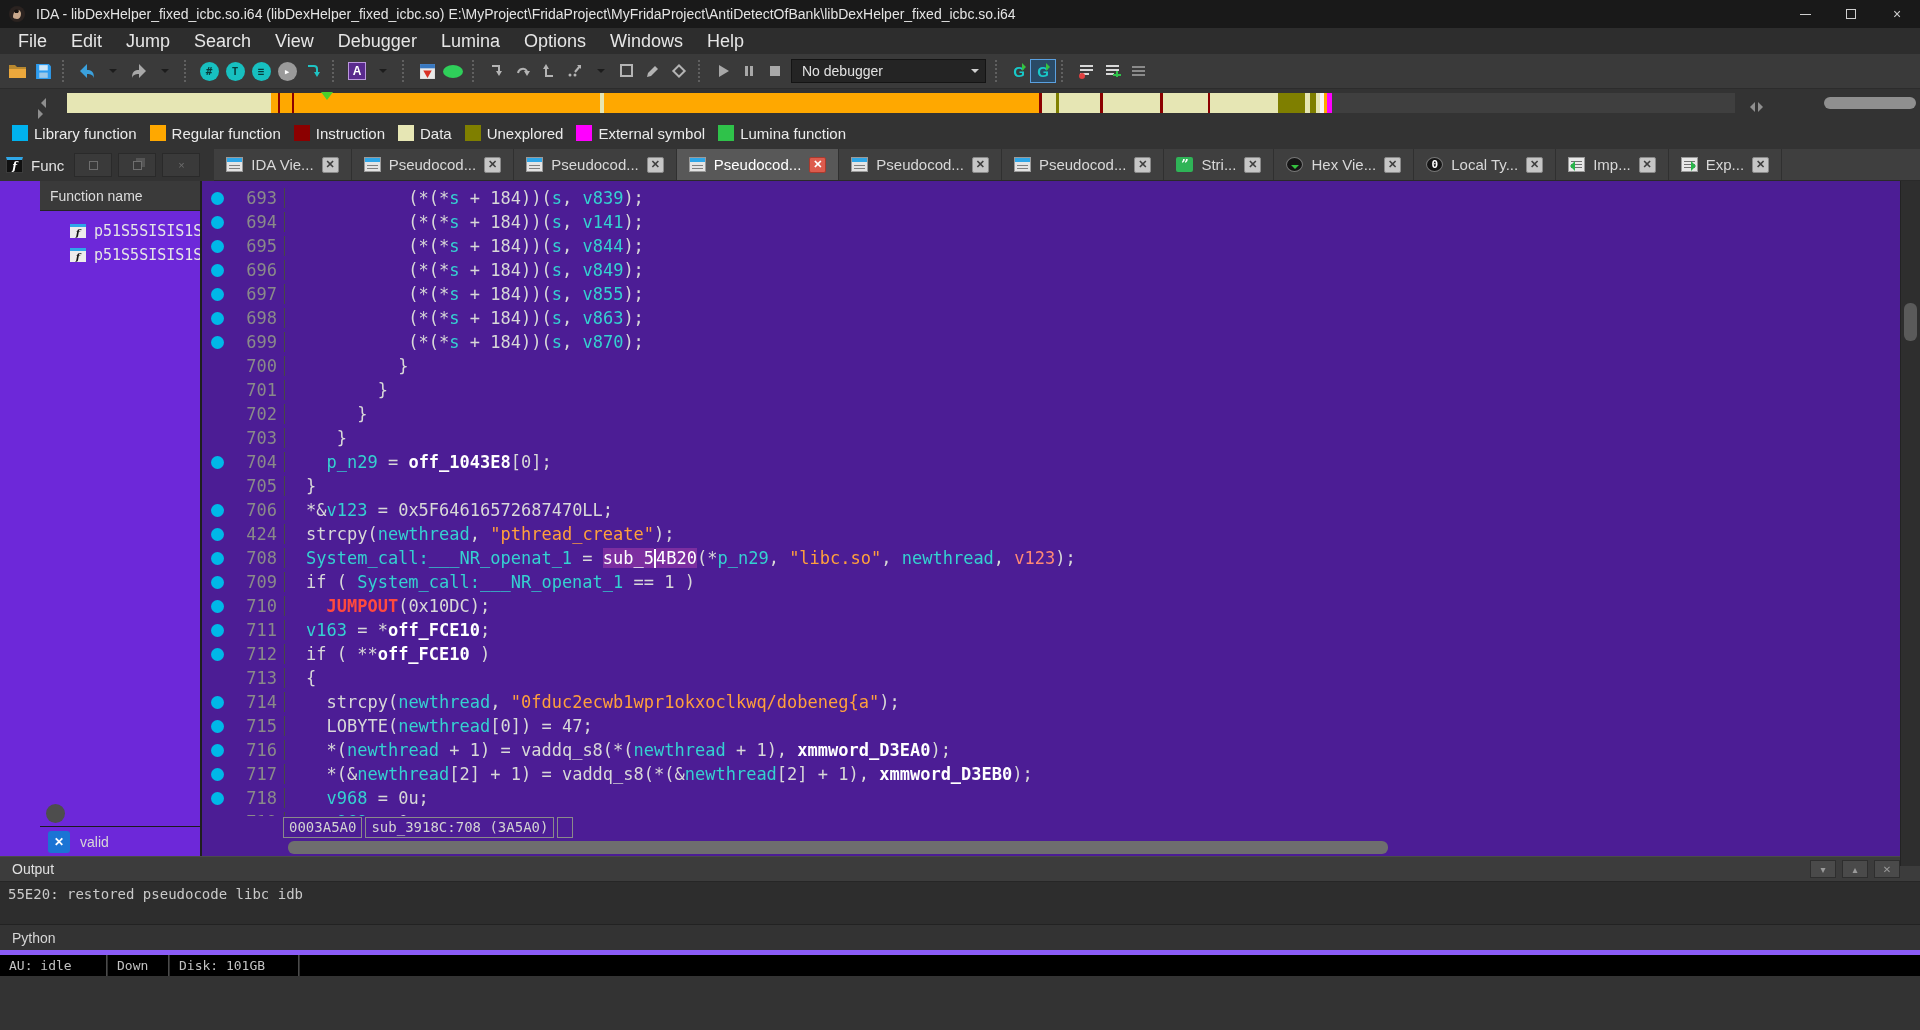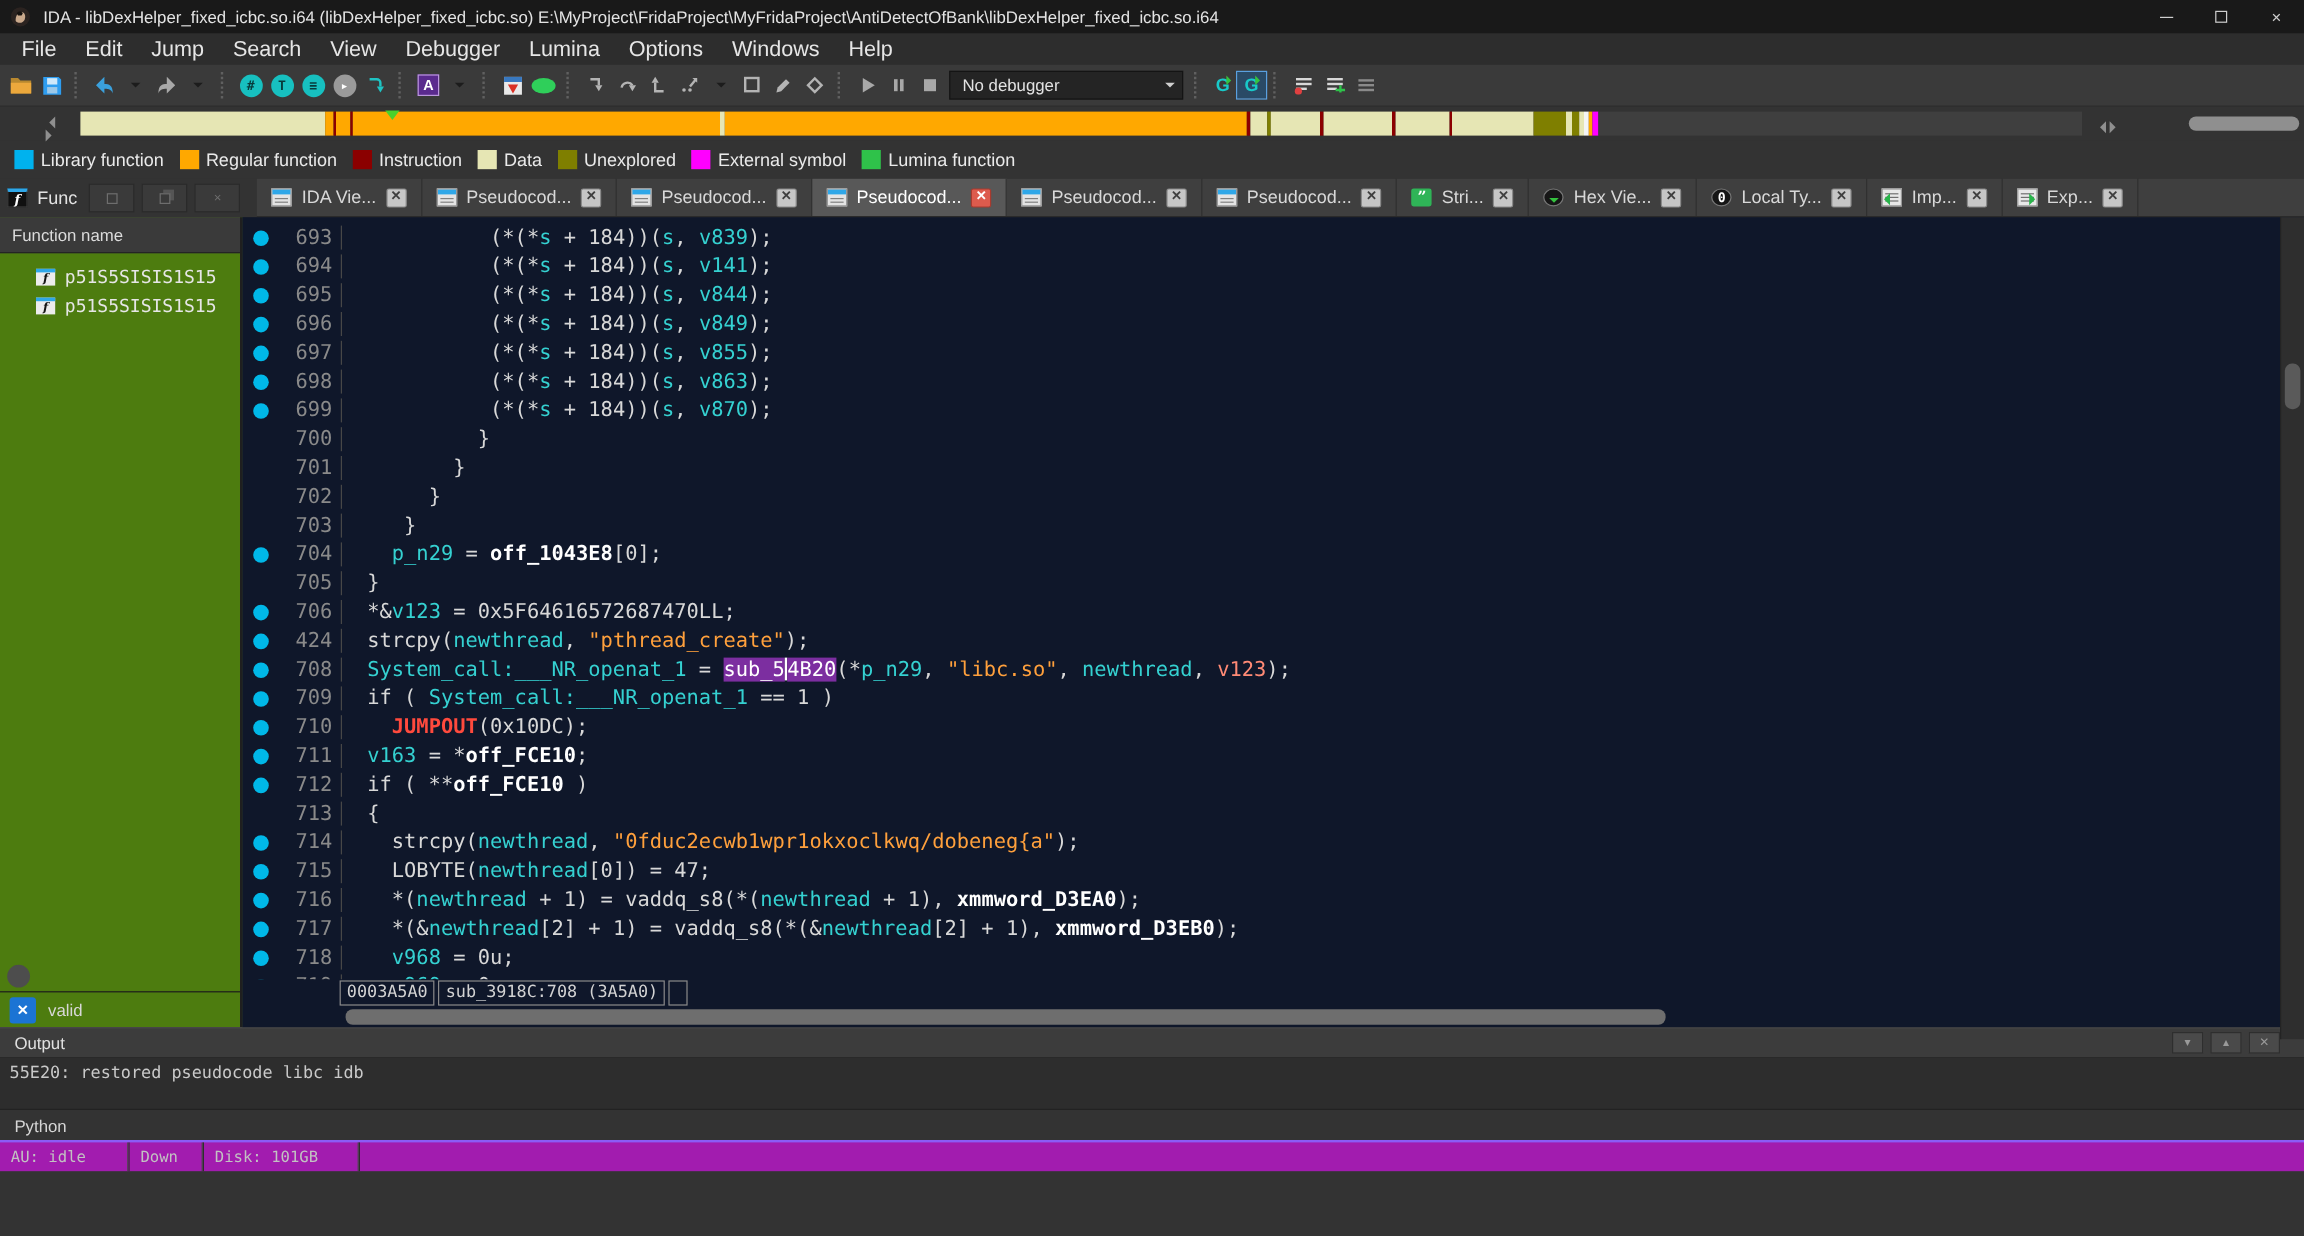--- a/index.html
+++ b/index.html
@@ -71,33 +71,33 @@
   .thex::after { content:""; position:absolute; left:4px; top:7px; width:0; height:0; border:4px solid transparent; border-top-color:#35c23f; }
   .tlt { border-radius:50%; background:#161616; border:1px solid #777; color:#fff; font:bold 11px "DejaVu Sans Mono",monospace; text-align:center; line-height:14px; }
   .tlist { background:#e8e8e8; border:1px solid #9a9a9a; }
   .tlist::after { content:""; position:absolute; left:2px; right:2px; top:3px; height:1px; background:#707070; box-shadow:0 3px 0 #707070, 0 6px 0 #707070; }
   .garrow { position:absolute; z-index:2; width:0; height:0; border:5px solid transparent; top:3px; }
   .garrow.l { border-right-color:#28b44a; left:-4px; }
   .garrow.r { border-left-color:#28b44a; right:-4px; }
 
   
   .main { flex:1 1 auto; display:flex; min-height:0; }
-  .leftpanel { width:202px; background:#4d7c0f; border-right:2px solid #1f1f1f; display:flex; flex-direction:column; }
+  .leftpanel { width:202px; background:#6d28d9; border-right:2px solid #1f1f1f; display:flex; flex-direction:column;padding-left:40px; }
   .fp-header { height:30px; background:#3a3a3a; border-bottom:1px solid #242424; display:flex; align-items:center; padding-left:10px; font-size:14px; color:#dcdcdc; }
   .fp-list { flex:1; padding-top:8px; overflow:hidden; }
   .fp-row { height:24px; display:flex; align-items:center; gap:8px; padding-left:30px; color:#e6e6e6; font:15px "DejaVu Sans Mono",monospace; }
   .flicon { width:16px; height:14px; background:#ececec; border-top:3px solid #2fa7e8; color:#141414; font:italic bold 10px "DejaVu Serif",serif; display:flex; align-items:center; justify-content:center; flex:0 0 auto; }
   .fp-circlerow { height:26px; display:flex; align-items:center; padding-left:6px; }
   .fp-circle { width:19px; height:19px; border-radius:50%; background:#4d4d4d; }
   .fp-filter { height:30px; border-top:1px solid #1c1c1c; display:flex; align-items:center; gap:10px; padding-left:8px; }
   .fp-x { width:22px; height:22px; background:#1b74d4; border-radius:3px; color:#fff; font:bold 12px "Liberation Sans",sans-serif; display:flex; align-items:center; justify-content:center; }
   .fp-filter-text { font-size:14px; color:#d8d8d8; }
 
   
-  .codearea { flex:1; background:#0f172a; position:relative; display:flex; flex-direction:column; min-width:0; }
+  .codearea { flex:1; background:#4c1d95; position:relative; display:flex; flex-direction:column; min-width:0; }
   .codelines { height:685px; overflow:hidden; padding-top:5px; font:17px "DejaVu Sans Mono",monospace; }
   .codeline { height:24px; display:flex; align-items:center; }
   .dotcol { width:30px; display:flex; justify-content:center; flex:0 0 auto; }
   .bpdot { width:13px; height:13px; border-radius:50%; background:#00b8e8; }
   .lnum { width:45px; text-align:right; color:#8a8a8a; flex:0 0 auto; }
   .codetext { border-left:1px solid #474747; margin-left:7px; padding-left:21px; white-space:pre; color:#d8d8d8; }
   .sg-d { color:#d8d8d8; }
   .sg-v { color:#35d1d1; }
   .sg-b { color:#ffffff; font-weight:bold; }
   .sg-s { color:#ffa03c; }
@@ -115,21 +115,21 @@
   .vthumb { position:absolute; left:3px; top:122px; width:13px; height:38px; border-radius:6px; background:#5a5a5a; }
 
   
   .outtitle { height:26px; background:#3c3c3c; border-top:1px solid #4a4a4a; border-bottom:1px solid #262626; display:flex; align-items:center; padding-left:12px; font-size:14px; color:#e0e0e0; flex:0 0 auto; }
   .outbtns { margin-left:auto; margin-right:20px; display:flex; gap:6px; }
   .obtn { width:26px; height:18px; background:#4a4a4a; border:1px solid #2e2e2e; color:#9a9a9a; font-size:10px; display:flex; align-items:center; justify-content:center; }
   .outlog { height:42px; background:#2d2d2d; padding:4px 8px; font:14px "DejaVu Sans Mono",monospace; color:#c9c9c9; flex:0 0 auto; }
   .pyrow { height:26px; background:#333; border-top:1px solid #222; display:flex; align-items:center; padding-left:12px; font-size:14px; color:#d6d6d6; flex:0 0 auto; }
 
   
-  .statusbar { height:26px; background:#a21caf; border-top:2px solid #8b5cf6; display:flex; align-items:stretch; font:13px "DejaVu Sans Mono",monospace; color:#c2c2c2; flex:0 0 auto; }
+  .statusbar { height:26px; background:#000000; border-top:5px solid #8b5cf6; display:flex; align-items:stretch; font:13px "DejaVu Sans Mono",monospace; color:#c2c2c2; flex:0 0 auto; }
   .sb-cell { display:flex; align-items:center; padding:0 9px; border-right:1px solid #2d2d2d; box-shadow:inset -1px 0 0 #4a4a4a; }
   .sb-cell:nth-child(1){ min-width:108px; }
   .sb-cell:nth-child(2){ min-width:62px; }
   .sb-cell:nth-child(3){ min-width:130px; }
 
   svg { display:block; }
 </style>
 </head>
 <body>
 

